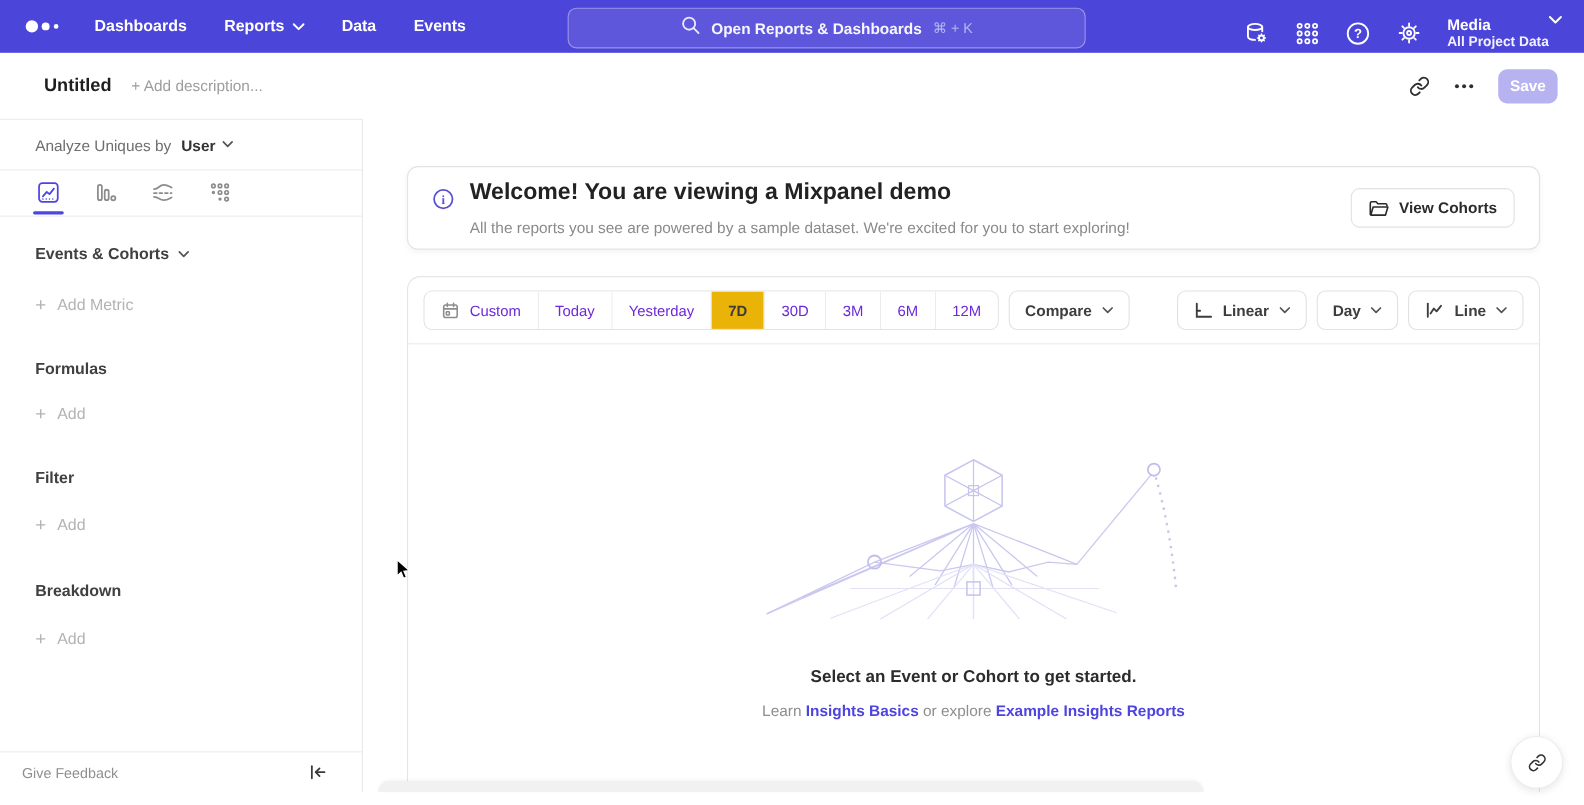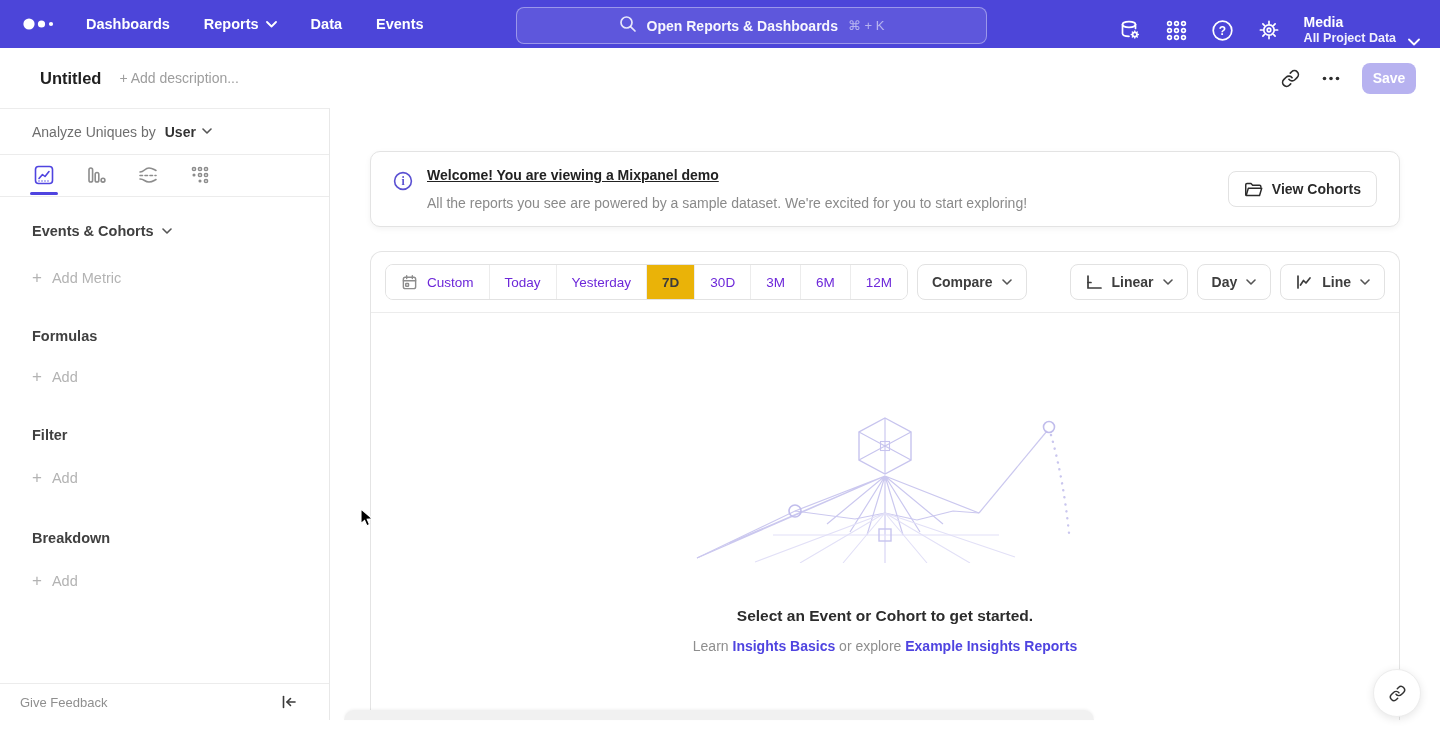--- a/index.html
+++ b/index.html
@@ -11,21 +11,21 @@
   .logo { margin-left:22px; display:flex; align-items:center; }
   .nav-items { display:flex; align-items:center; margin-left:30px; gap:34px; }
   .nav-item { color:#fff; font-size:14.5px; font-weight:600; display:flex; align-items:center; gap:7px; cursor:pointer; }
   .searchbar { position:absolute; left:516px; top:7px; width:471px; height:37px;
     background:rgba(255,255,255,0.10); border:1px solid rgba(255,255,255,0.38); border-radius:8px;
     display:flex; align-items:center; justify-content:center; gap:10px; cursor:text; }
   .search-label { color:rgba(255,255,255,0.95); font-size:14px; font-weight:600; }
   .search-kbd { color:rgba(255,255,255,0.55); font-size:13px; }
   .nav-right { position:absolute; right:20px; top:0; height:60px; display:flex; align-items:center; gap:23px; }
   .nav-icon { color:#fff; display:flex; align-items:center; cursor:pointer; }
-  .project { display:flex; align-items:flex-end; gap:12px; cursor:pointer; }
+  .project { display:flex; align-items:flex-start; gap:0; cursor:pointer; }
   .project-name { color:#fff; font-size:14px; font-weight:700; line-height:17px; }
   .project-scope { color:rgba(255,255,255,0.92); font-size:12.5px; font-weight:600; line-height:15px; }
 
   
   .rpt-header { height:60px; background:#fff; display:flex; align-items:center; padding:0 24px 0 40px; }
   .rpt-title { font-size:16.5px; font-weight:700; color:#1f1f1f; cursor:text; }
   .rpt-desc { margin-left:18px; font-size:14px; color:#9d9d9d; cursor:text; }
   .rpt-actions { margin-left:auto; display:flex; align-items:center; gap:22px; }
   .icon-btn { color:#2e2e2e; display:flex; align-items:center; cursor:pointer; }
   .save-btn { width:54px; height:31px; background:#B7B2F0; color:#fff; border:none; border-radius:8px;
@@ -51,21 +51,21 @@
   .side-add .plus { font-size:17px; color:#b3b3b3; }
   .sidebar-footer { position:absolute; bottom:0; left:0; right:0; height:37px; border-top:1px solid #ececec;
     display:flex; align-items:center; padding:0 32px 0 20px; justify-content:space-between; }
   .feedback { color:#8f8f8f; font-size:13px; cursor:pointer; }
 
   
   .main { flex:1; position:relative; display:flex; flex-direction:column; background:#fff; }
   .banner { margin:43px 40px 0 40px; height:76px; background:#fff; border:1px solid #e3e3e3; border-radius:10px;
     box-shadow:0 2px 6px rgba(0,0,0,0.05); display:flex; align-items:center; padding:0 22px; }
   .banner-icon { color:#5A50D2; margin-right:14px; align-self:flex-start; margin-top:19px; }
-  .banner-title { font-size:14px; font-weight:700; color:#222; margin-bottom:12px;text-decoration:underline; }
+  .banner-title { font-size:21px; font-weight:700; color:#222; margin-bottom:12px; }
   .banner-sub { font-size:14px; color:#8a8a8a; }
   .banner-btn { margin-left:auto; height:36px; border:1px solid #e2e2e2; background:#fff; border-radius:8px;
     display:flex; align-items:center; gap:9px; padding:0 15px; font-size:14px; font-weight:700; color:#2b2b2b;
     font-family:inherit; cursor:pointer; }
 
   .report-card { margin:24px 40px 0 40px; flex:1; border:1px solid #e4e4e4; border-bottom:none;
     border-radius:12px 12px 0 0; display:flex; flex-direction:column; }
   .controls-row { padding:12px 14px; display:flex; align-items:center; border-bottom:1px solid #ececec; }
   .seg-group { display:flex; border:1px solid #e2e2e2; border-radius:8px; overflow:hidden; }
   .seg { height:34px; display:flex; align-items:center; padding:0 15px; gap:9px; font-size:13.5px; color:#6d28d9;

